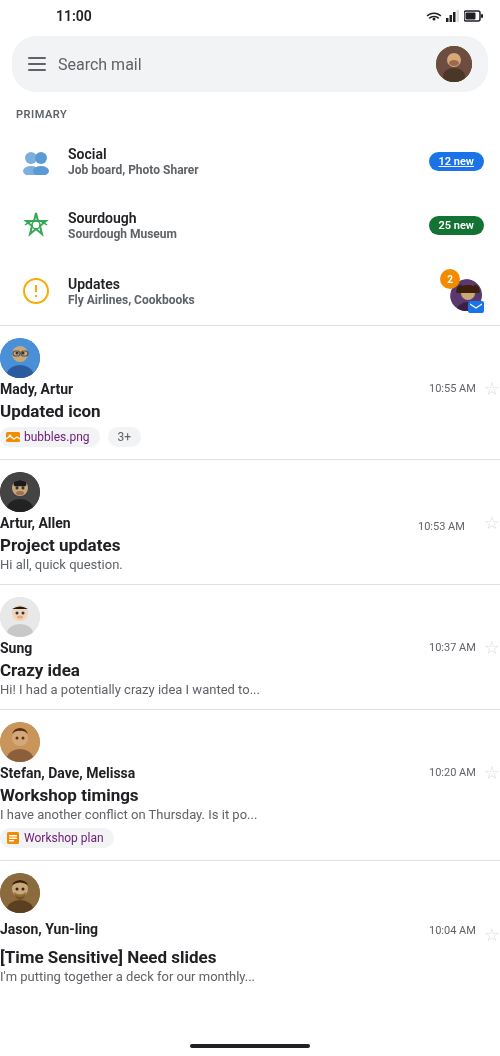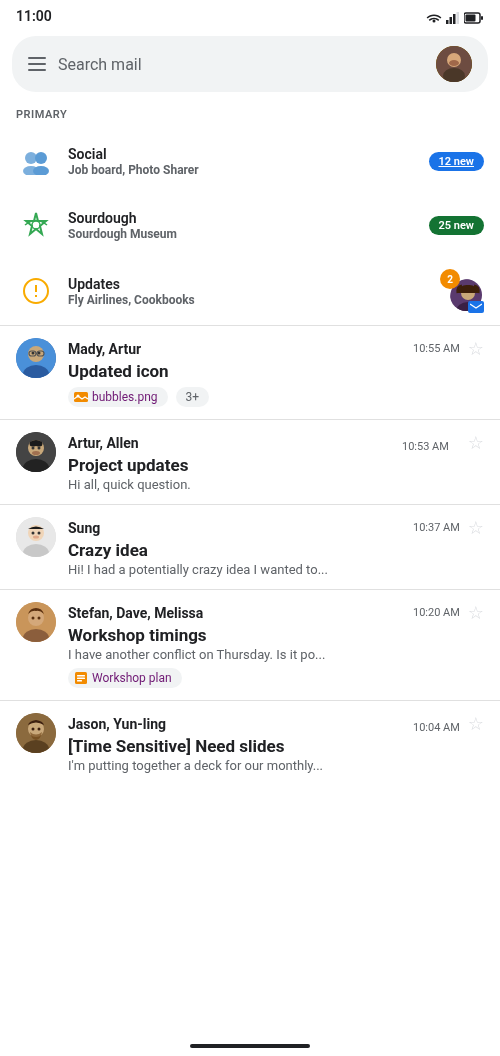--- a/index.html
+++ b/index.html
@@ -10,23 +10,24 @@
       width: 500px;
       min-height: 1056px;
       overflow-x: hidden;
       color: #202124;
     }
 
     
     .status-bar {
       display: flex;
       justify-content: space-between;
-      align-items: flex-end;
+      align-items: center;
       padding: 8px 16px 4px;
       background: #fff;
+      margin-left: 40px;
     }
     .status-time {
       font-size: 14px;
       font-weight: 600;
       color: #202124;
     }
     .status-icons {
       display: flex;
       align-items: center;
       gap: 4px;
@@ -170,23 +171,24 @@
     
     .divider {
       height: 1px;
       background: #e0e0e0;
       margin: 0 0;
     }
 
     
     .email-row {
       display: flex;
-      padding: 12px 16px;
+      padding: 12px 0;
       cursor: pointer;
       position: relative;
+      flex-direction: column;
     }
     .email-avatar {
       width: 40px;
       height: 40px;
       border-radius: 50%;
       margin-right: 12px;
       flex-shrink: 0;
       overflow: hidden;
     }
     .email-content { flex: 1; min-width: 0; }
@@ -525,21 +527,21 @@
       <path d="M12 12 Q20 7 28 12 Q27 8 20 7 Q13 8 12 12Z" fill="#3d2010"></path>
       <circle cx="17" cy="16" r="1.5" fill="#3d2010"></circle>
       <circle cx="23" cy="16" r="1.5" fill="#3d2010"></circle>
 
       <path d="M14 19 Q20 24 26 19 Q25 26 20 27 Q15 26 14 19Z" fill="#6b4010" opacity="0.6"></path>
     </svg>
   </div>
   <div class="email-content">
     <div class="email-header">
       <span class="email-sender">Jason, Yun-ling</span>
-      <div style="display:flex;align-items:flex-end;">
+      <div style="display:flex;align-items:flex-start;margin-top:11px;">
         <span class="email-time">10:04 AM</span>
         <span class="star-icon">☆</span>
       </div>
     </div>
     <div class="email-subject">[Time Sensitive] Need slides</div>
     <div class="email-preview">I'm putting together a deck for our monthly...</div>
   </div>
 </div>
 
 <div style="height:60px;"></div>

